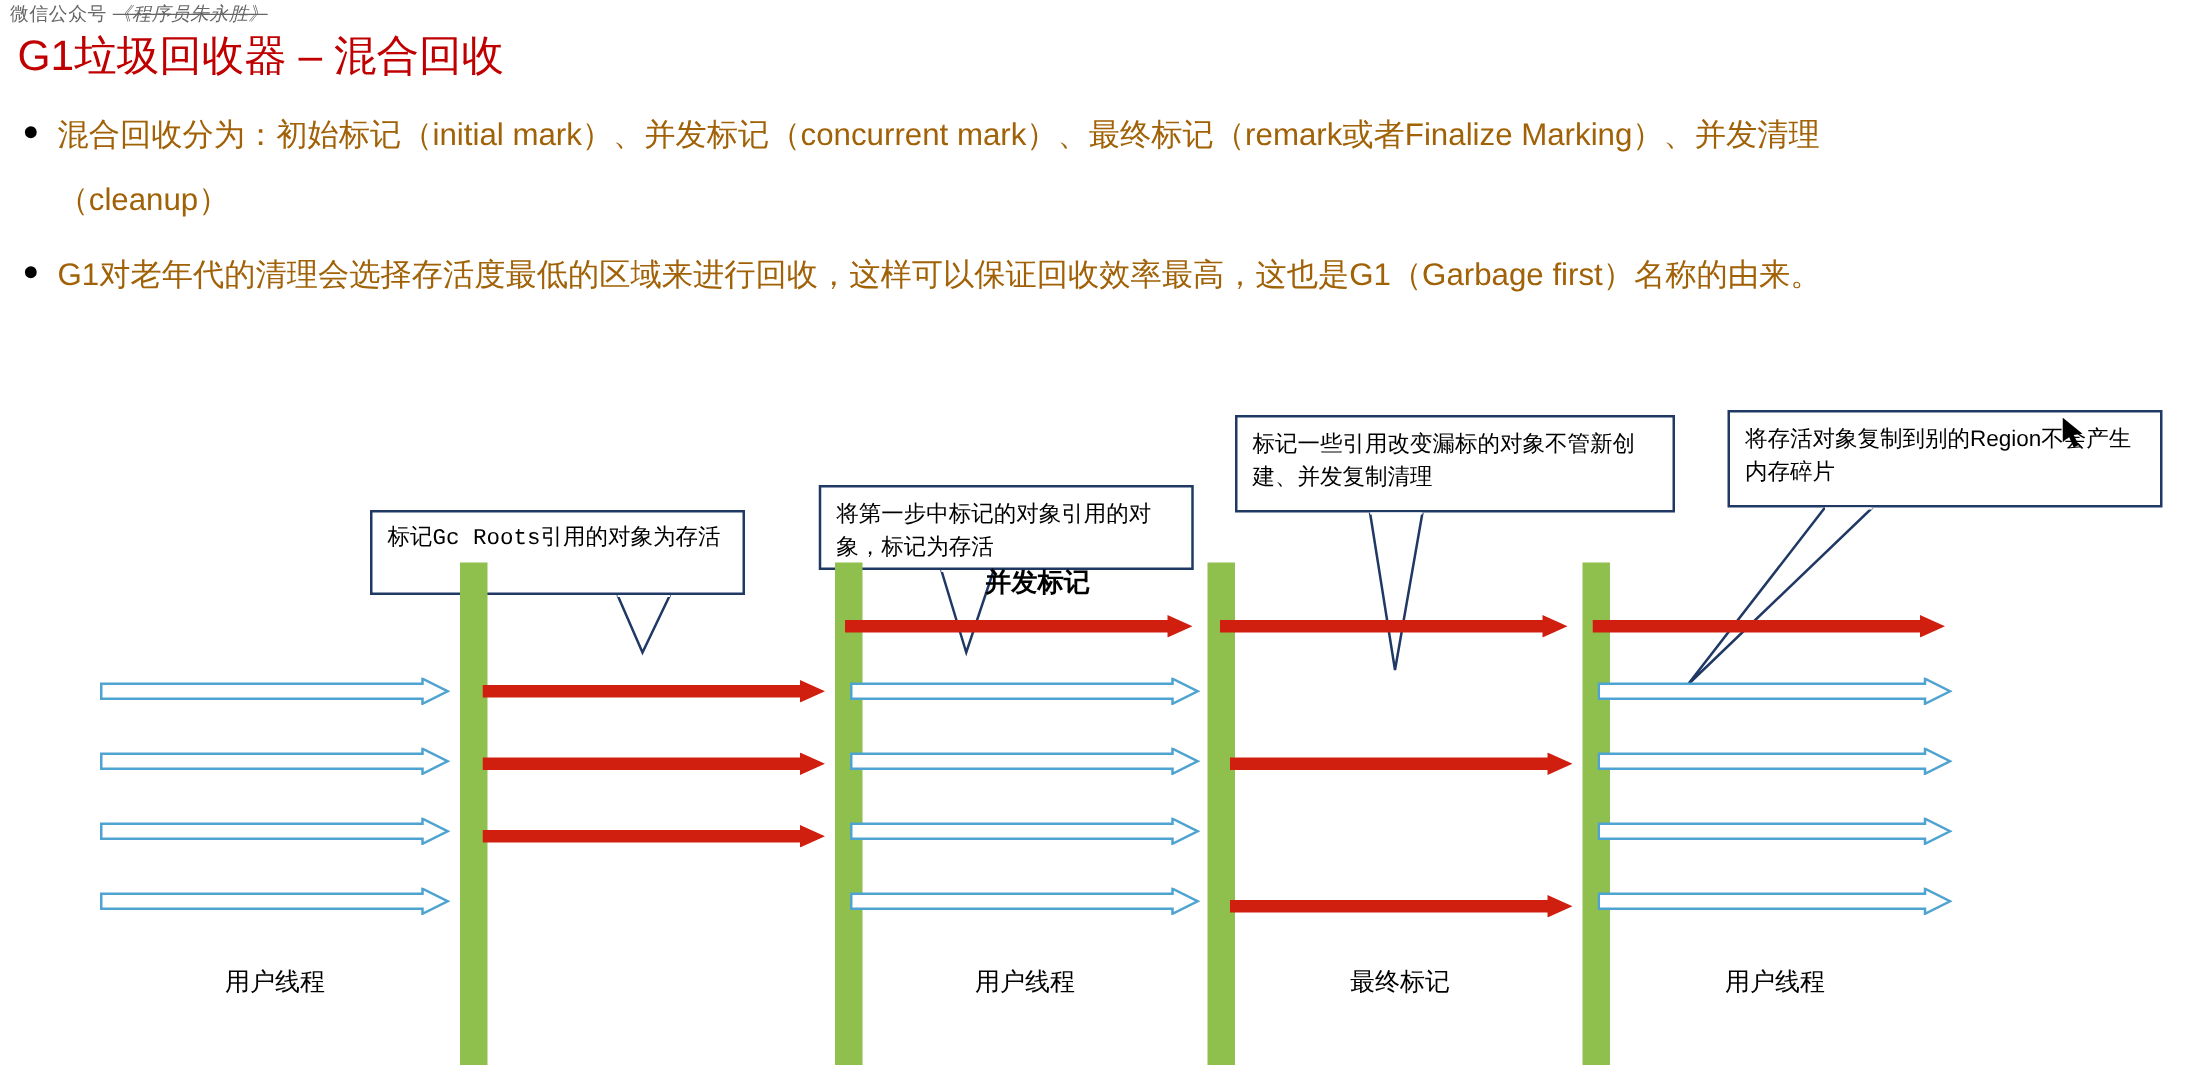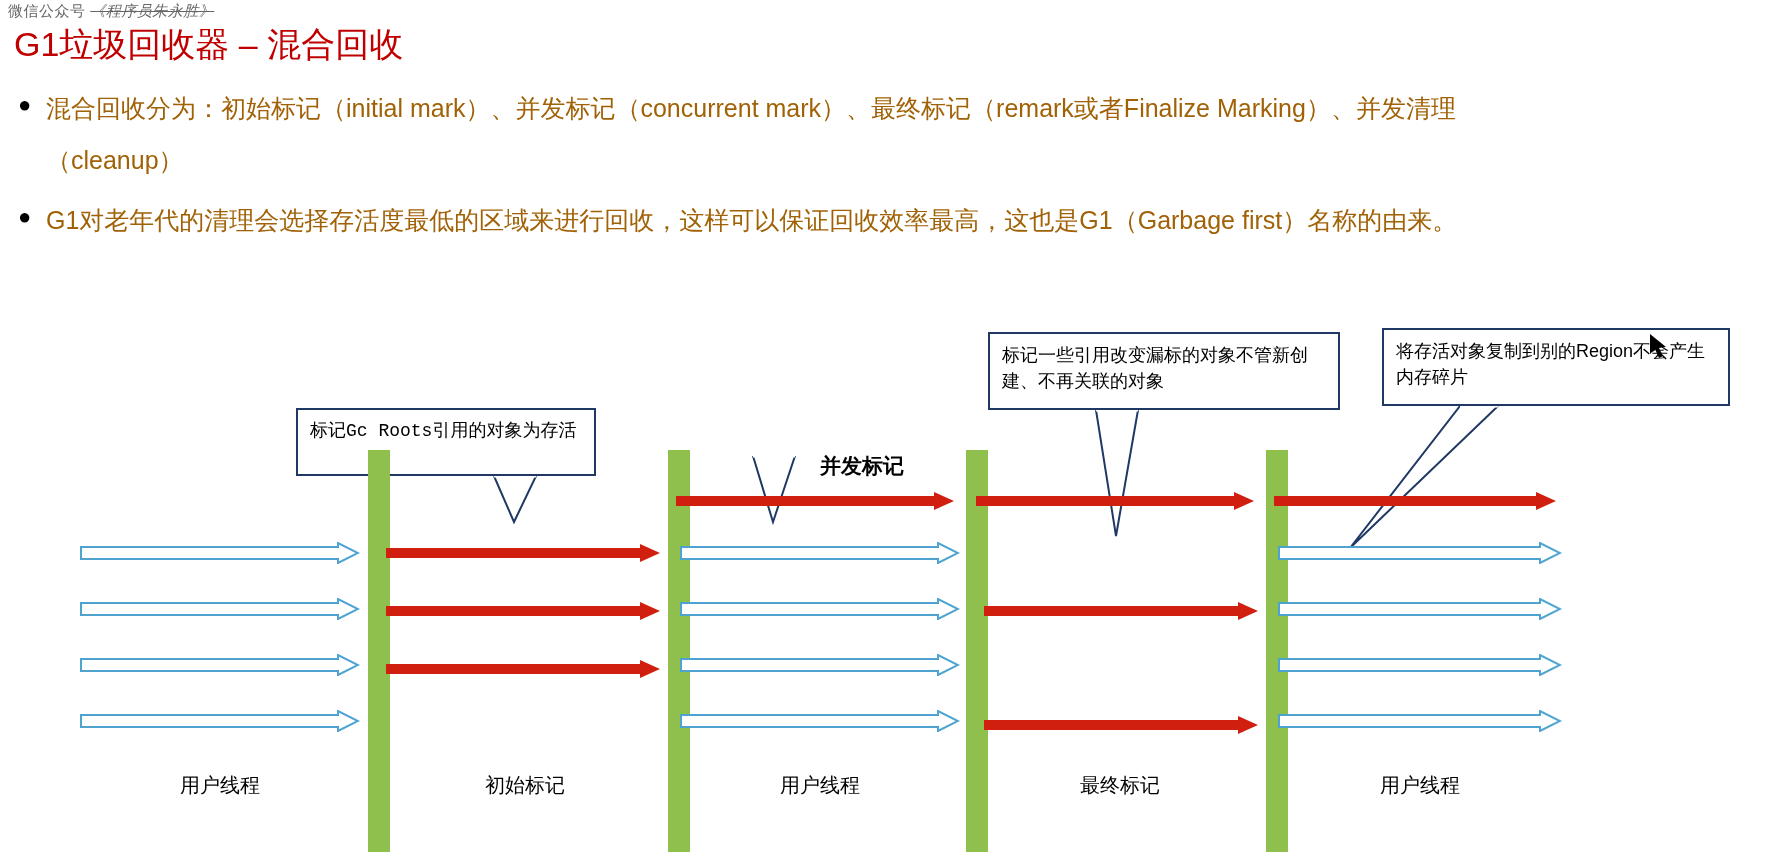--- a/index.html
+++ b/index.html
@@ -132,27 +132,30 @@
 <div class="diagram">
 
   <div class="callout" style="left:296px; top:128px; width:300px; height:68px;font-family:Liberation Mono, monospace;">
     <span>标记Gc Roots引用的对象为存活</span>
   </div>
   <svg style="position:absolute;left:296px;top:196px;width:300px;height:62px;">
     <polyline points="198,0 218,46 240,0" fill="#ffffff" stroke="#1f3864" stroke-width="2"></polyline>
     <line x1="198" y1="0" x2="240" y2="0" stroke="#ffffff" stroke-width="3"></line>
   </svg>
 
+  <div class="callout" style="left:655px; top:108px; width:300px; height:68px;">
+    <span>将第一步中标记的对象引用的对象，标记为存活</span>
+  </div>
   <svg style="position:absolute;left:655px;top:176px;width:300px;height:82px;">
     <polyline points="98,0 118,66 140,0" fill="#ffffff" stroke="#1f3864" stroke-width="2"></polyline>
     <line x1="98" y1="0" x2="140" y2="0" stroke="#ffffff" stroke-width="3"></line>
   </svg>
 
   <div class="callout" style="left:988px; top:52px; width:352px; height:78px;">
-    <span>标记一些引用改变漏标的对象不管新创建、不再关联的对象</span>
+    <span>标记一些引用改变漏标的对象不管新创建、并发复制清理</span>
   </div>
   <svg style="position:absolute;left:988px;top:130px;width:352px;height:140px;">
     <polyline points="108,0 128,126 150,0" fill="#ffffff" stroke="#1f3864" stroke-width="2"></polyline>
     <line x1="108" y1="0" x2="150" y2="0" stroke="#ffffff" stroke-width="3"></line>
   </svg>
 
   <div class="callout" style="left:1382px; top:48px; width:348px; height:78px;">
     <span>将存活对象复制到别的Region不会产生内存碎片</span>
   </div>
   <svg style="position:absolute;left:1320px;top:126px;width:260px;height:150px;">
@@ -162,21 +165,21 @@
 
   <svg style="position:absolute;left:1650px;top:54px;width:22px;height:30px;">
     <polygon points="0,0 0,20 5,15 9,24 13,22 9,14 16,13" fill="#000000"></polygon>
   </svg>
 
   <div class="band" style="left:368px;"></div>
   <div class="band" style="left:668px;"></div>
   <div class="band" style="left:966px;"></div>
   <div class="band" style="left:1266px;"></div>
 
-  <div class="stage-title" style="left:690px; top:172px; width:280px;padding-left:32px;">并发标记</div>
+  <div class="stage-title" style="left:690px; top:172px; width:280px;">并发标记</div>
 
   <div class="arrow" style="left:676px; top:212px; width:278px;">
     <svg width="278" height="18" viewBox="0 0 278 18">
       <polygon points="0,4 258,4 258,0 278,9 258,18 258,14 0,14" fill="#d01e0f"></polygon>
     </svg>
   </div>
   <div class="arrow" style="left:976px; top:212px; width:278px;">
     <svg width="278" height="18" viewBox="0 0 278 18">
       <polygon points="0,4 258,4 258,0 278,9 258,18 258,14 0,14" fill="#d01e0f"></polygon>
     </svg>
@@ -271,18 +274,17 @@
         <polygon points="1,5 262,5 262,1 282,11 262,21 262,17 1,17" fill="#ffffff" stroke="#4fa3d1" stroke-width="2"></polygon>
       </svg>
   </div>
   <div class="arrow" style="left:1278px; top:430px; width:284px;">
     <svg width="284" height="22" viewBox="0 0 284 22">
         <polygon points="1,5 262,5 262,1 282,11 262,21 262,17 1,17" fill="#ffffff" stroke="#4fa3d1" stroke-width="2"></polygon>
       </svg>
   </div>
 
   <div class="phase-label" style="left:90px; top:492px; width:260px;">用户线程</div>
-  <div class="phase-label" style="left:400px; top:492px; width:250px;">初始标记</div>
   <div class="phase-label" style="left:690px; top:492px; width:260px;">用户线程</div>
   <div class="phase-label" style="left:990px; top:492px; width:260px;">最终标记</div>
   <div class="phase-label" style="left:1290px; top:492px; width:260px;">用户线程</div>
 
 </div>
 
 </body></html>

